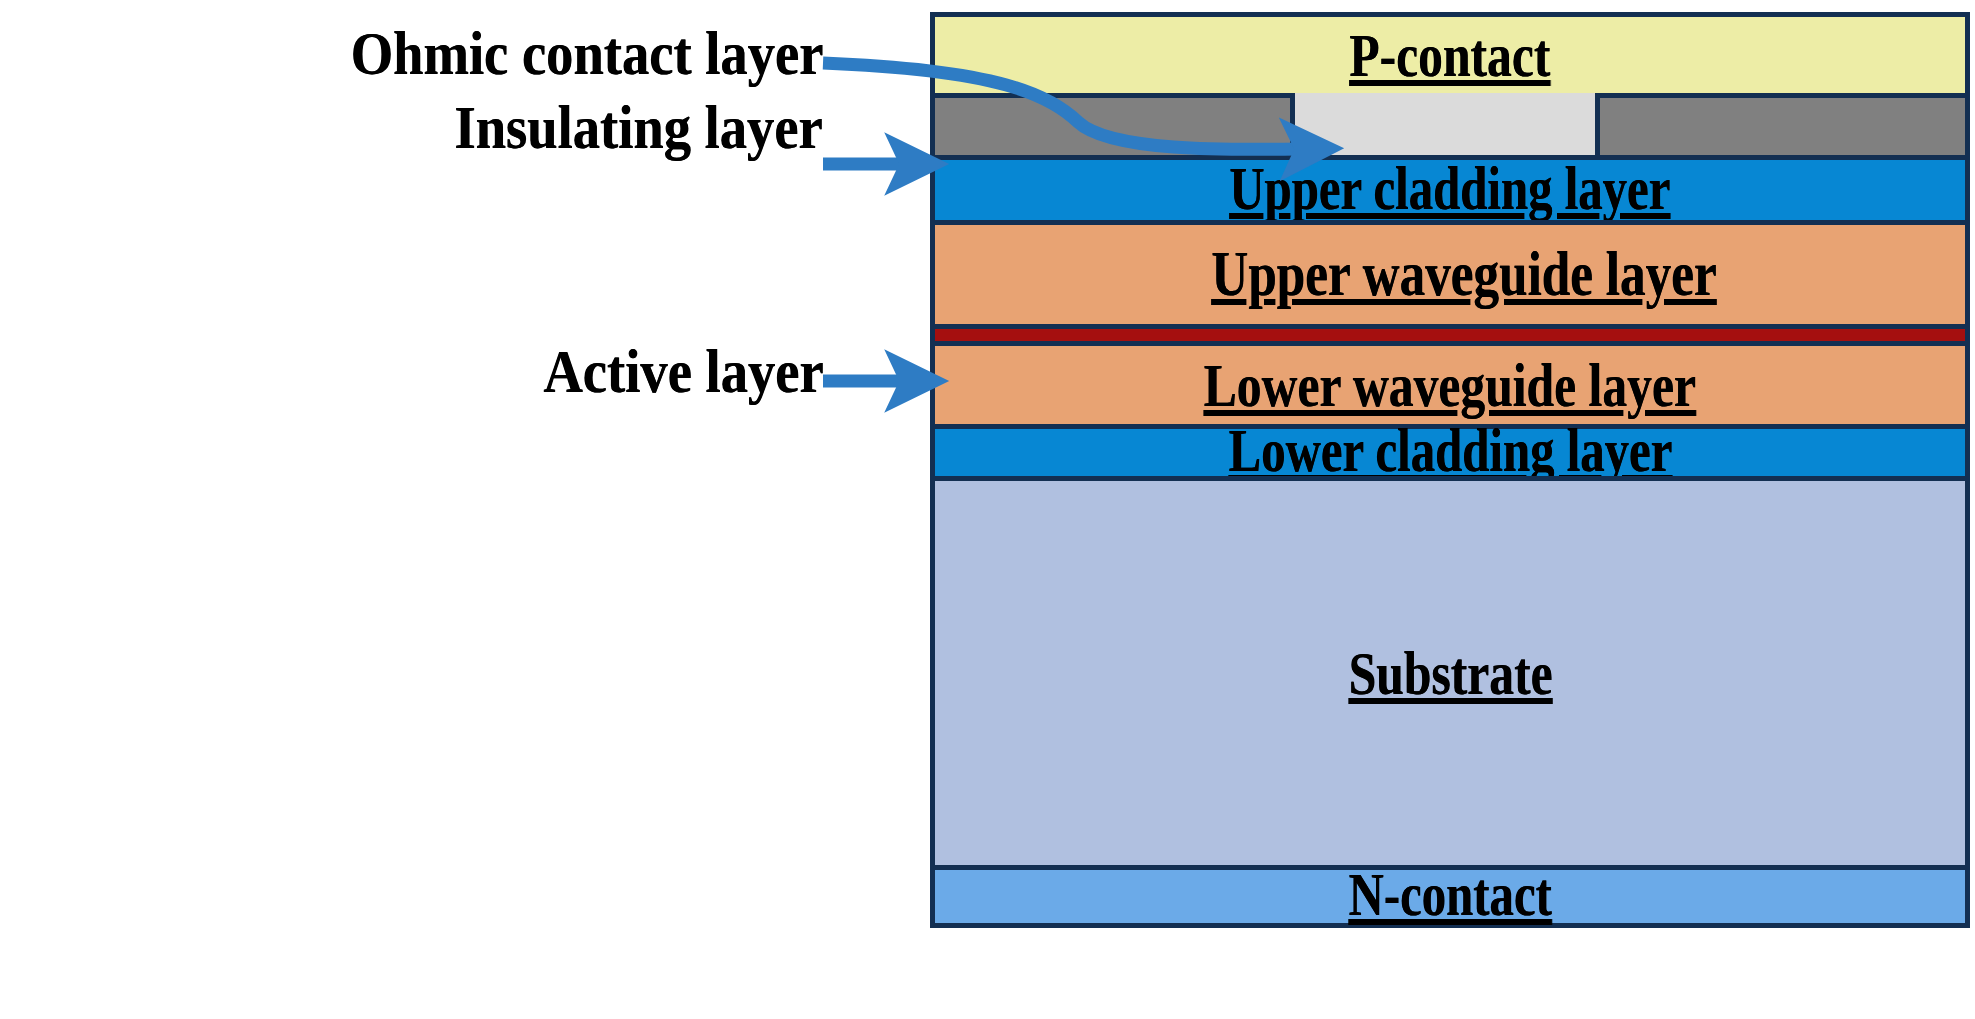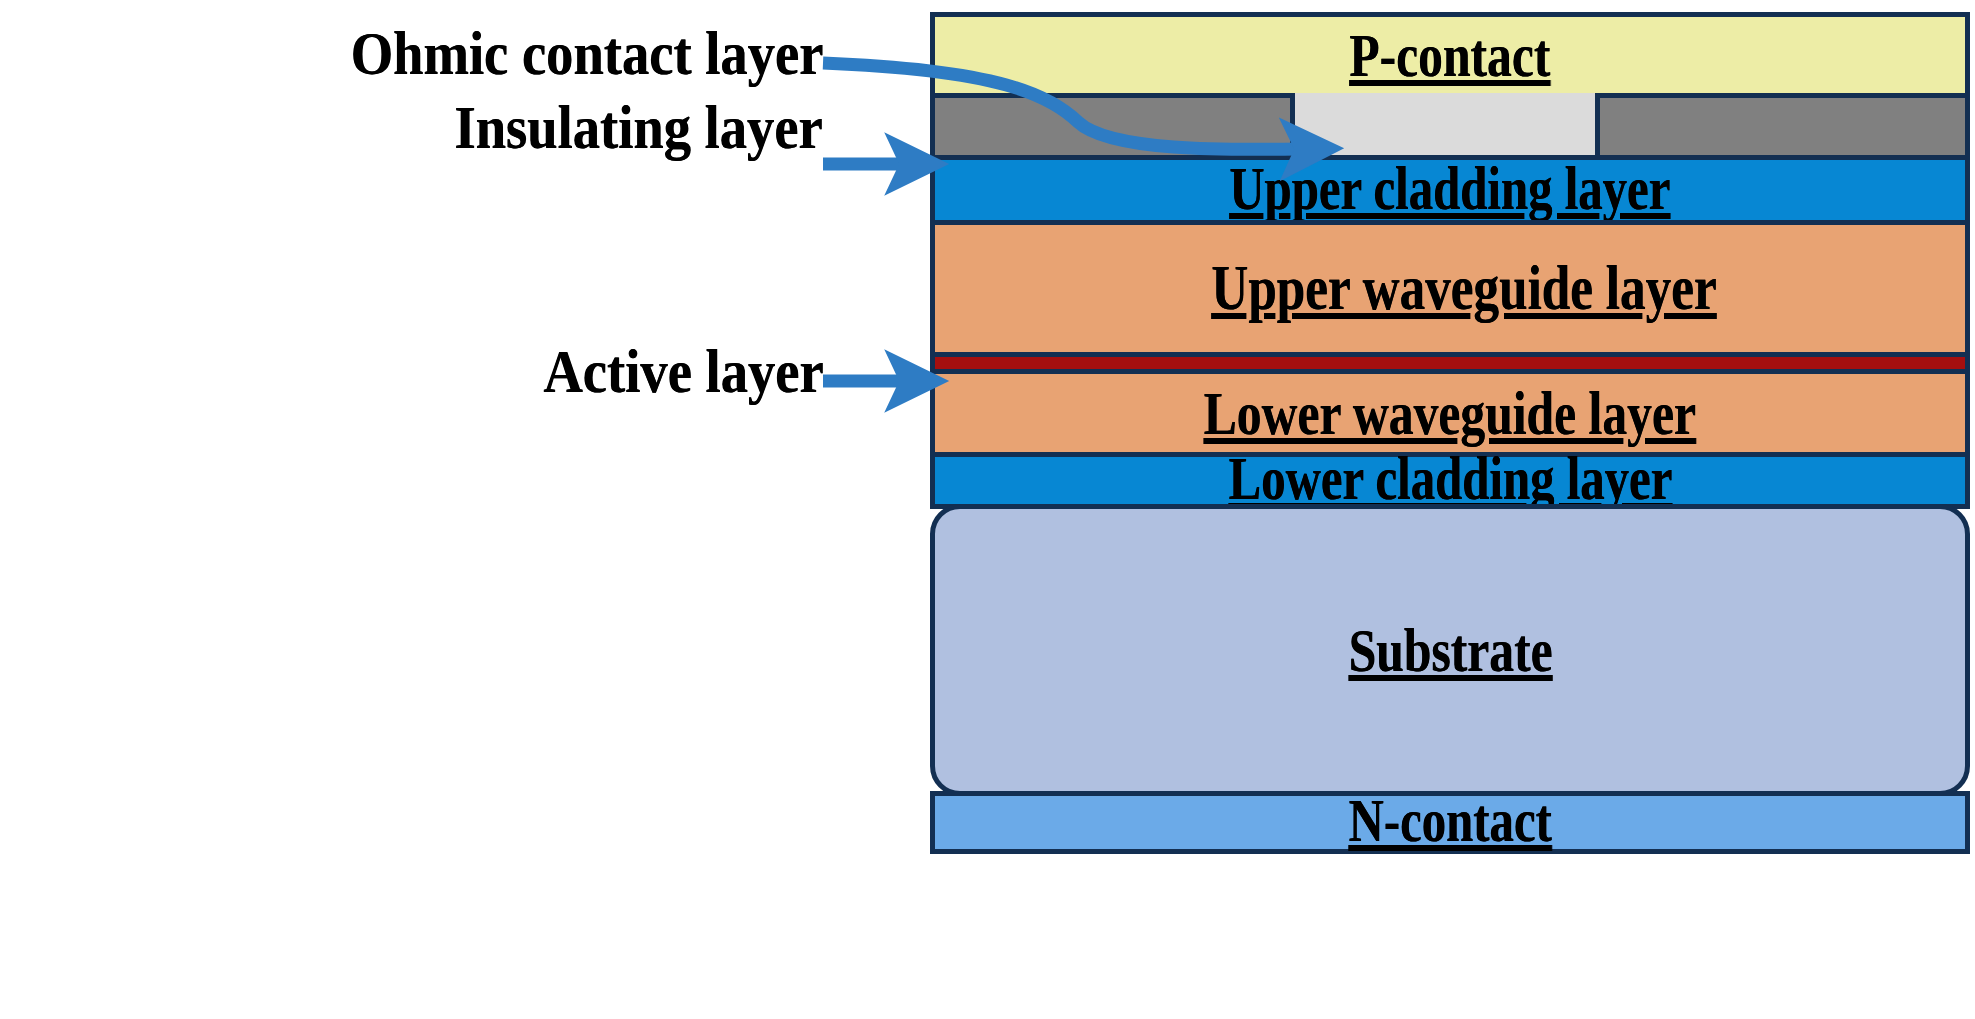--- a/index.html
+++ b/index.html
@@ -52,25 +52,25 @@
     transform: scaleX(0.80);
     transform-origin: center center;
     letter-spacing: 0px;
     text-shadow: 0.5px 0 0 #000;
   }
 
   
   .l-pcontact   { height: 86px;  background: #EDEDA6; }
   .l-insulating { height: 67px;  background: #808080; }
   .l-upclad     { height: 70px;  background: #0787D3; }
-  .l-upwg       { height: 137px; background: #E8A373; padding-left: 28px; }
+  .l-upwg       { height: 109px; background: #E8A373; padding-left: 28px; }
   .l-active     { height: 22px;  background: #A50F0F; }
   .l-lowg       { height: 88px;  background: #E8A373; align-items: center; }
   .l-lowclad    { height: 57px;  background: #0787D3; }
-  .l-substrate  { height: 292px; background: #B0C0E0; border-radius: 30px; }
+  .l-substrate  { height: 394px; background: #B0C0E0; }
   .l-ncontact   { height: 63px;  background: #6BAAE8; align-items: center; }
 
   
   .window {
     position: absolute;
     left: 355px;
     top: -5px;
     width: 310px;
     bottom: -5px;
     box-sizing: border-box;

